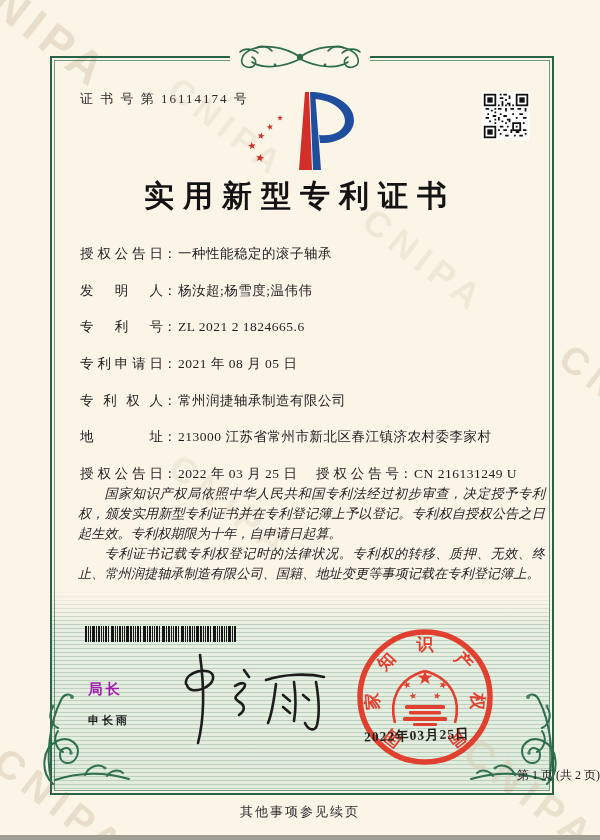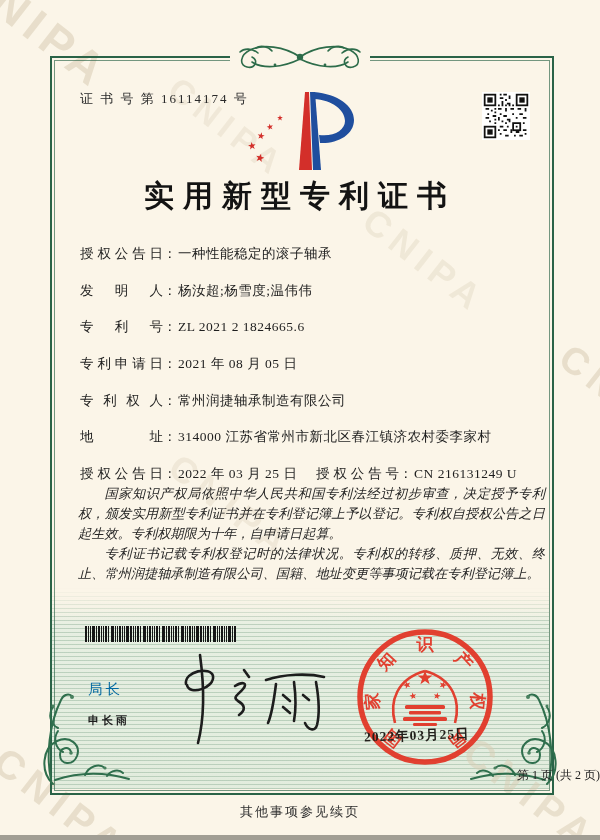--- a/index.html
+++ b/index.html
@@ -50,21 +50,21 @@
   .fvalue{letter-spacing:.5px;}
 
   
   .paras{position:absolute;left:78px;top:484px;width:467px;font-size:13.2px;line-height:20px;
          color:#242424;text-align:justify;font-style:italic;}
   .paras p{margin:0;text-indent:2em;}
 
   .barcode{position:absolute;left:85px;top:626px;width:153px;height:16px;}
 
   .sig-title{position:absolute;left:88px;top:680px;font-family:"Liberation Sans",sans-serif;
-             font-size:14.5px;font-weight:400;letter-spacing:3px;color:#0369a1;}
+             font-size:14.5px;font-weight:700;letter-spacing:3px;color:#a21caf;}
   .sig-name{position:absolute;left:88px;top:713px;font-family:"Liberation Sans",sans-serif;
             font-size:11px;font-weight:600;letter-spacing:3px;color:#1c1c1c;}
   .signature{position:absolute;left:172px;top:642px;width:185px;height:108px;}
 
   .seal{position:absolute;left:351px;top:623px;width:148px;height:148px;}
   .seal text{font-weight:bold;}
   .seal-date{position:absolute;left:364px;top:726px;width:150px;font-size:13.5px;font-weight:bold;
              color:#23201c;letter-spacing:1px;transform:rotate(-2deg);white-space:nowrap;}
 
   .footer{position:absolute;left:0;top:767px;width:100%;text-align:right;font-size:12px;color:#222;}
@@ -210,21 +210,21 @@
         <span class="fvalue">2021 年 08 月 05 日</span>
     </div>
     <div class="frow">
       <span class="flabel">专利权人</span>
         <span class="fcolon">：</span>
         <span class="fvalue">常州润捷轴承制造有限公司</span>
     </div>
     <div class="frow">
       <span class="flabel">地址</span>
         <span class="fcolon">：</span>
-        <span class="fvalue">314000 江苏省常州市新北区春江镇济农村委李家村</span>
+        <span class="fvalue">213000 江苏省常州市新北区春江镇济农村委李家村</span>
     </div>
     <div class="frow">
       <span class="fgroup g1">
         <span class="flabel">授权公告日</span>
           <span class="fcolon">：</span>
           <span class="fvalue">2022 年 03 月 25 日</span>
       </span>
       <span class="fgroup">
         <span class="flabel">授权公告号</span>
           <span class="fcolon">：</span>

